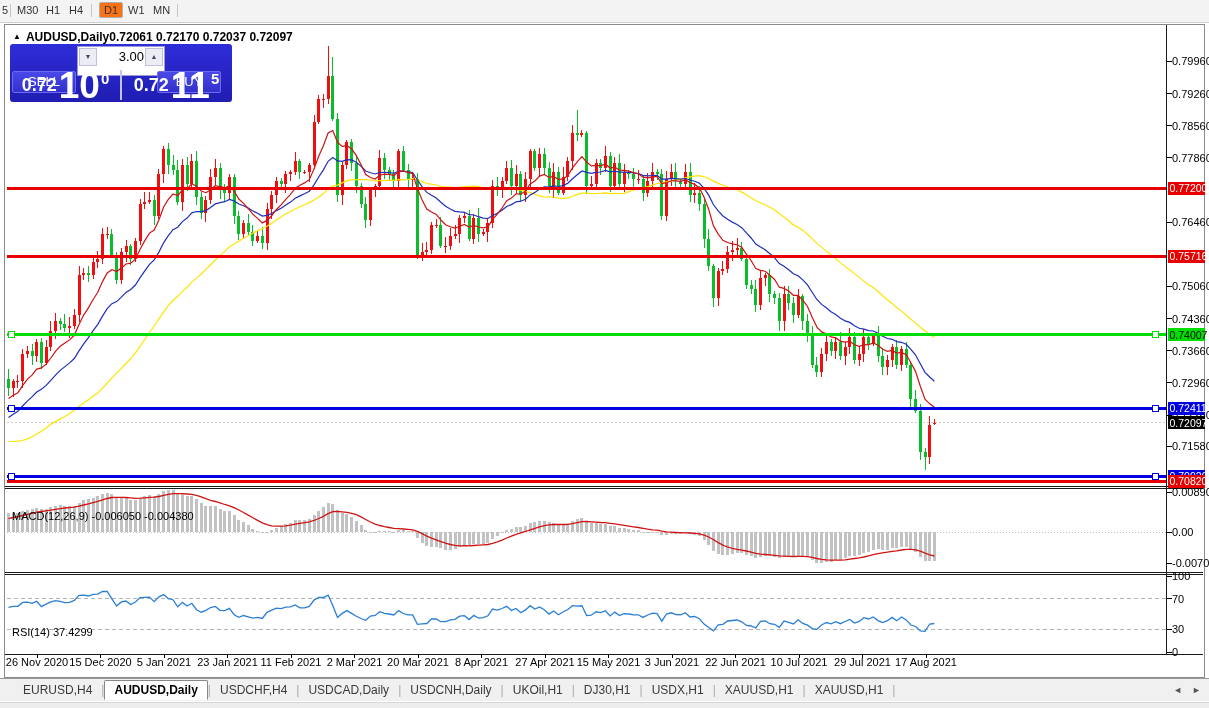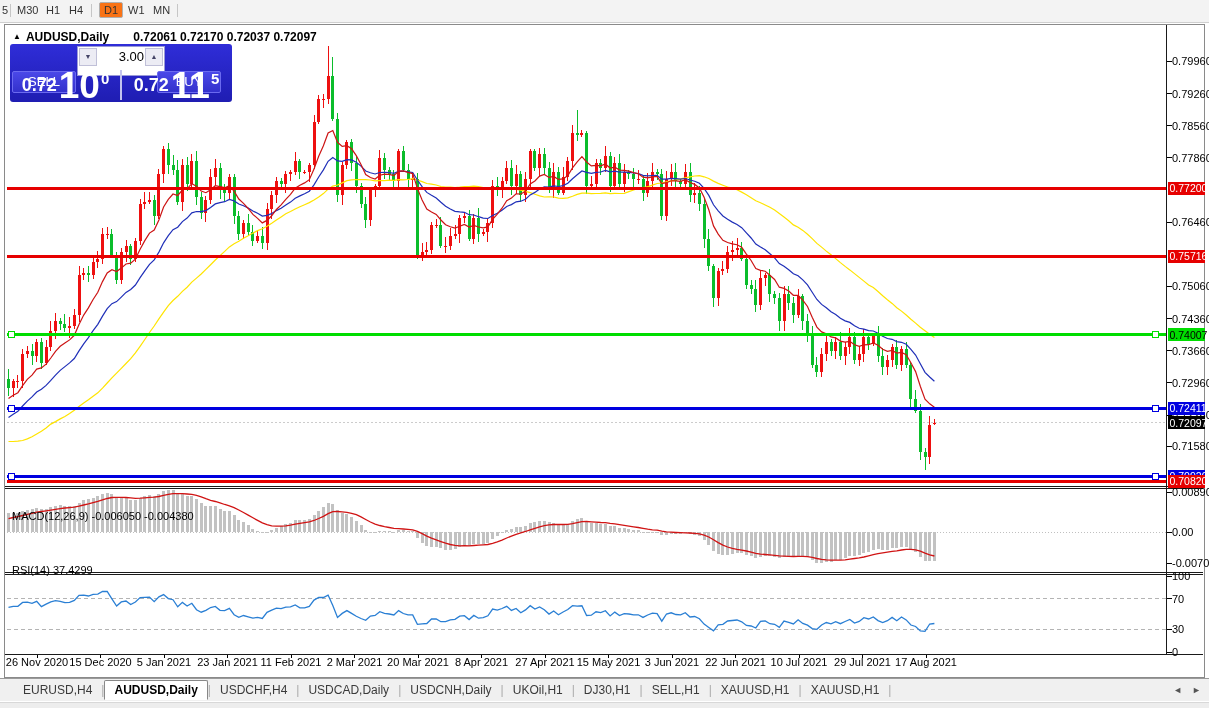--- a/index.html
+++ b/index.html
@@ -7,21 +7,21 @@
   
   .toolbar{position:absolute;left:0;top:0;width:1209px;height:22px;background:#f3f3f3;border-bottom:1px solid #cfcfcf;z-index:5;}
   .tb-item{position:absolute;top:4px;font-size:11px;color:#333;}
   .tb-item.active{top:2px;background:#f97316;border:1px solid #b0b0b0;border-radius:2px;padding:1px 4px;}
   .tb-sep{position:absolute;top:4px;width:1px;height:13px;background:#c6c6c6;}
   
   #chart-svg{position:absolute;left:0;top:0;z-index:1;}
   
   .chart-title{position:absolute;left:13px;top:30px;font-size:12px;font-weight:700;color:#000;z-index:4;}
   .chart-title .tri{font-size:8px;vertical-align:2px;margin-right:5px;}
-  .chart-title .ohlc{margin-left:24px;}
+  .chart-title .ohlc{margin-left:0;}
   
   .trade-panel{position:absolute;left:10px;top:44px;width:222px;height:58px;background:linear-gradient(#2f2dd8,#1f1db2);border-radius:3px;z-index:4;}
   .tp-btn{position:absolute;top:2px;width:62px;height:20px;background:linear-gradient(#4a48e8,#3331cc);border:1px solid #6b6af0;border-radius:2px;color:#fff;font-size:13px;text-align:center;line-height:20px;cursor:pointer;margin-top:25px;}
   .tp-spin{position:absolute;left:67px;top:2px;width:88px;height:30px;background:#fff;border:1px solid #9a9ad8;box-sizing:border-box;}
   .tp-spin-btn{position:absolute;top:1px;width:16px;height:16px;background:#ececf4;border:1px solid #c0c0d8;font-size:7px;color:#446;text-align:center;line-height:16px;cursor:pointer;}
   .tp-vol{position:absolute;right:20px;top:2px;font-size:13px;color:#000;}
   .tp-price{position:absolute;top:25px;height:31px;color:#fff;display:flex;align-items:flex-end;justify-content:center;}
   .tp-price .pfx{font-size:18px;font-weight:700;margin-bottom:4px;margin-right:2px;}
   .tp-price .big{font-size:37px;line-height:29px;font-weight:700;}
   .tp-price .sup{font-size:15px;font-weight:700;margin-bottom:13px;margin-left:1px;}
@@ -795,38 +795,38 @@
     </div>
     <div class="tp-div"></div>
     <div class="tp-price" style="left:113px;width:107px">
       <span class="pfx">0.72</span>
         <span class="big">11</span>
         <span class="sup">5</span>
     </div>
   </div>
 
   <div class="panel-label" style="top:490px">MACD(12,26,9) -0.006050 -0.004380</div>
-  <div class="panel-label" style="top:544px">RSI(14) 37.4299</div>
+  <div class="panel-label" style="top:606px">RSI(14) 37.4299</div>
 
   <div class="tabbar">
     <span class="tab">EURUSD,H4</span>
       <span class="tab-sep">|</span>
     <span class="tab active">AUDUSD,Daily</span>
       <span class="tab-sep">|</span>
     <span class="tab">USDCHF,H4</span>
       <span class="tab-sep">|</span>
     <span class="tab">USDCAD,Daily</span>
       <span class="tab-sep">|</span>
     <span class="tab">USDCNH,Daily</span>
       <span class="tab-sep">|</span>
     <span class="tab">UKOil,H1</span>
       <span class="tab-sep">|</span>
     <span class="tab">DJ30,H1</span>
       <span class="tab-sep">|</span>
-    <span class="tab">SELL,H1</span>
+    <span class="tab">USDX,H1</span>
       <span class="tab-sep">|</span>
     <span class="tab">XAUUSD,H1</span>
       <span class="tab-sep">|</span>
     <span class="tab">XAUUSD,H1</span>
       <span class="tab-sep">|</span>
     <span class="tab-nav"><span>◄</span><span>►</span></span>
   </div>
 
   <div class="statusbar"></div>
 </div>

